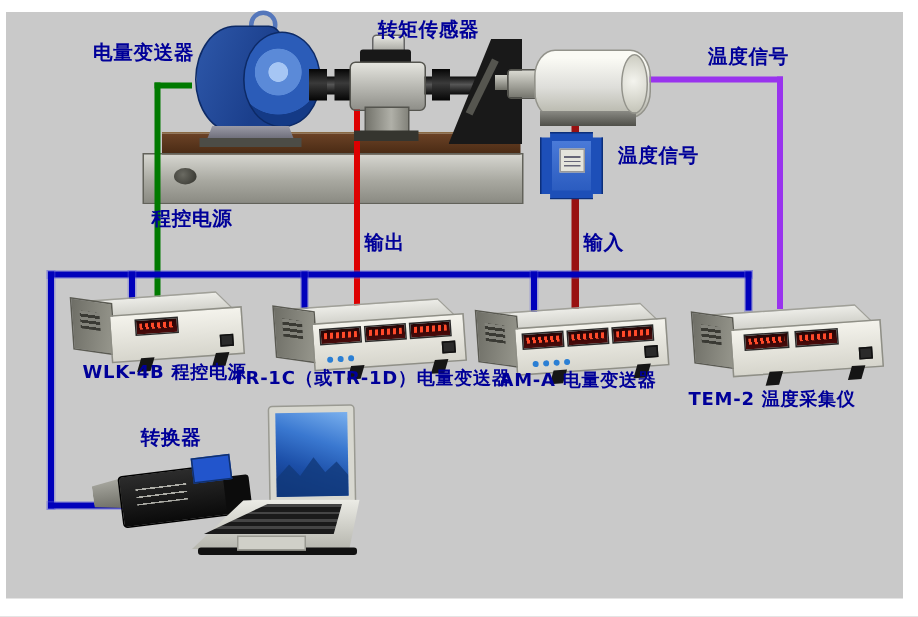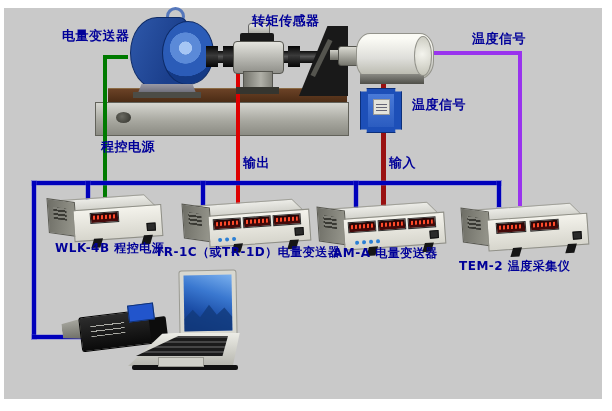--- a/index.html
+++ b/index.html
@@ -273,13 +273,14 @@
 <div class="lbl" style="left:101px;top:139px;">程控电源</div>
 <div class="lbl" style="left:243px;top:155px;">输出</div>
 <div class="lbl" style="left:389px;top:155px;">输入</div>
 
 <div class="lbl small" style="left:55px;top:241px;">WLK-4B 程控电源</div>
 <div class="lbl small" style="left:155px;top:245px;">TR-1C（或TR-1D）电量变送器</div>
 <div class="lbl small" style="left:333px;top:246px;">AM-A 电量变送器</div>
 <div class="lbl small" style="left:459px;top:246px;margin-top:13px;">TEM-2 温度采集仪</div>
 
 <div class="lbl" style="left:58px;top:285px;width:112px;text-align:center;">
+  <div>转换器</div>
 </div>
 
 </body></html>

